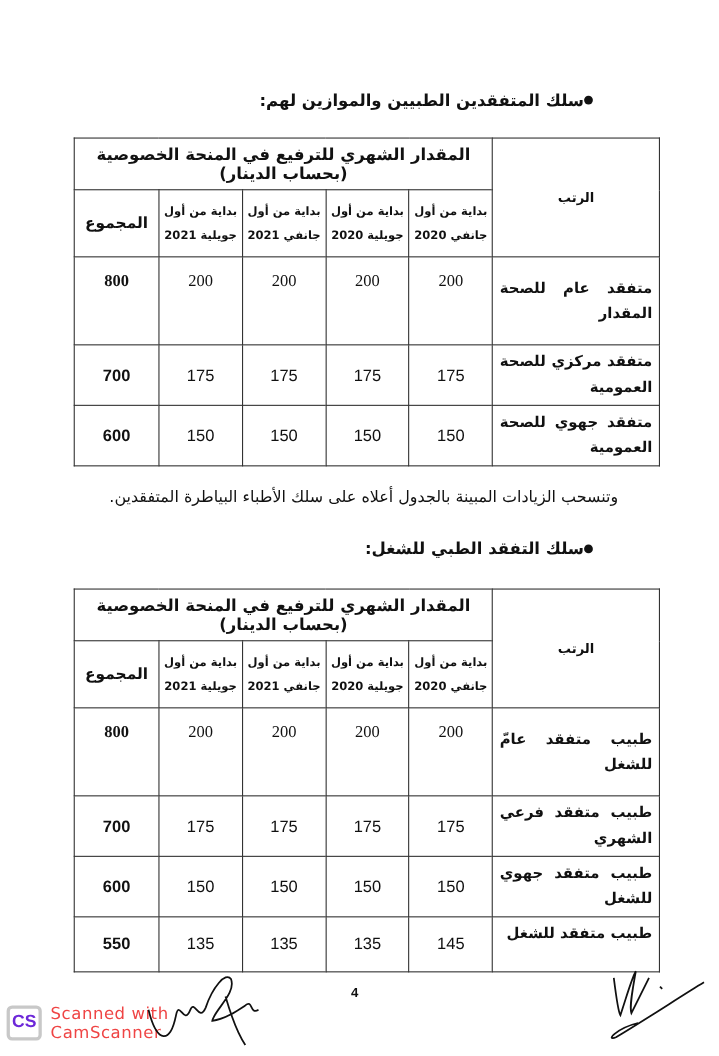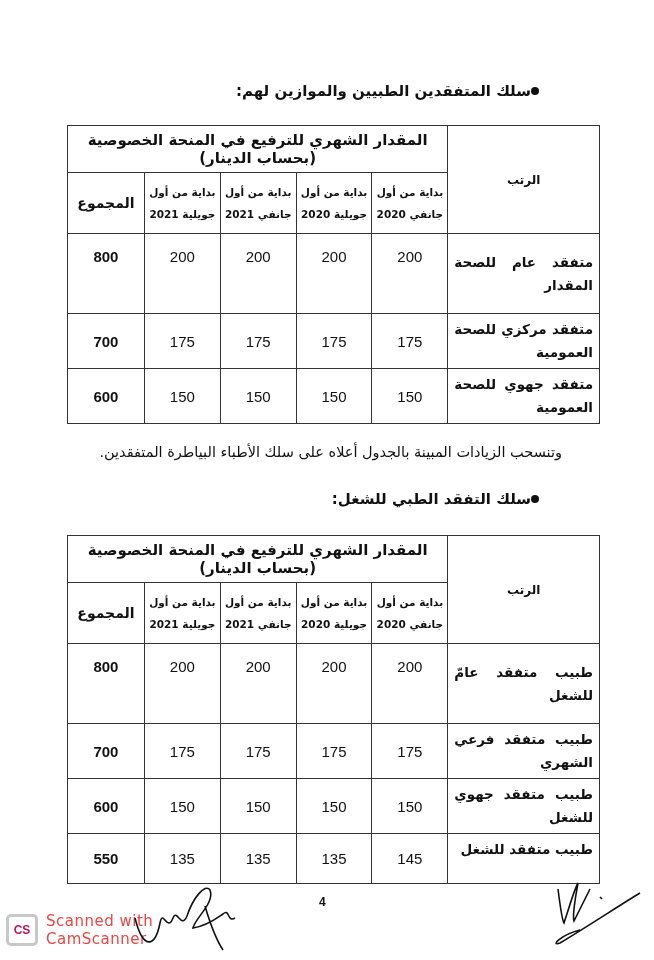--- a/index.html
+++ b/index.html
@@ -34,29 +34,29 @@
   .h-title { height: 46px; text-align: center; font-size: 15px; font-weight: bold; }
   .h-rank { text-align: center; font-size: 12px; font-weight: bold; }
   .h-period { height: 60px; text-align: center; font-size: 10.5px; font-weight: bold; line-height: 22px; }
   .h-total { text-align: center; font-size: 14px; font-weight: bold; }
   .rank-cell { font-size: 13.5px; font-weight: bold; padding: 4px 6px !important; line-height: 23px; text-align: justify; text-align-last: right; }
   .num { text-align: center; font-size: 15px; font-family: "Liberation Sans", sans-serif; }
   .num.tot { font-weight: bold; }
   .row-tall { height: 80px; }
   .row-mid { height: 48px; }
   .row-last { height: 50px; }
-  .num-top { vertical-align: top !important; padding-top: 14px !important; }
+  .num-top { vertical-align: top !important; padding-top: 14px !important; font-family: Liberation Serif, serif; }
   .page-number {
     position: absolute; left: 319px; top: 895px; font-size: 12px; font-weight: bold;
     font-family: "Liberation Sans", sans-serif;
   }
   .watermark { position: absolute; left: 6px; top: 912px; display: flex; align-items: center; gap: 8px; }
   .cs-logo {
     width: 32px; height: 32px; border: 3px solid #c8c8c8; border-radius: 5px; box-sizing: border-box;
-    color: #be185d; font-weight: bold; font-size: 12px; display: flex; align-items: center; justify-content: center;
+    color: #6d28d9; font-weight: bold; font-size: 16px; display: flex; align-items: center; justify-content: center;
     font-family: "Liberation Sans", sans-serif;
   }
   .cs-text { color: #ef4444; font-size: 15px; line-height: 18px; font-family: "DejaVu Sans", sans-serif; letter-spacing: 0.5px; }
   .sig { position: absolute; }
 </style>
 </head>
 <body>
 
 <div class="bullet-line" id="b1">
   <span class="bullet-dot"></span>

